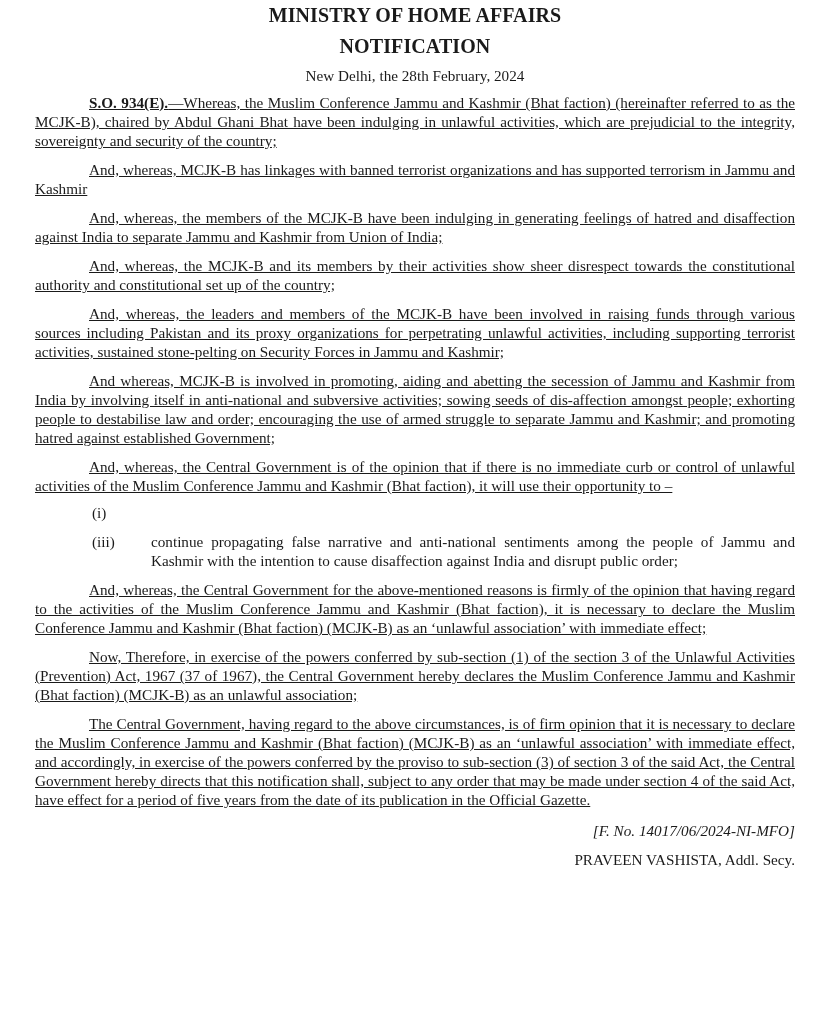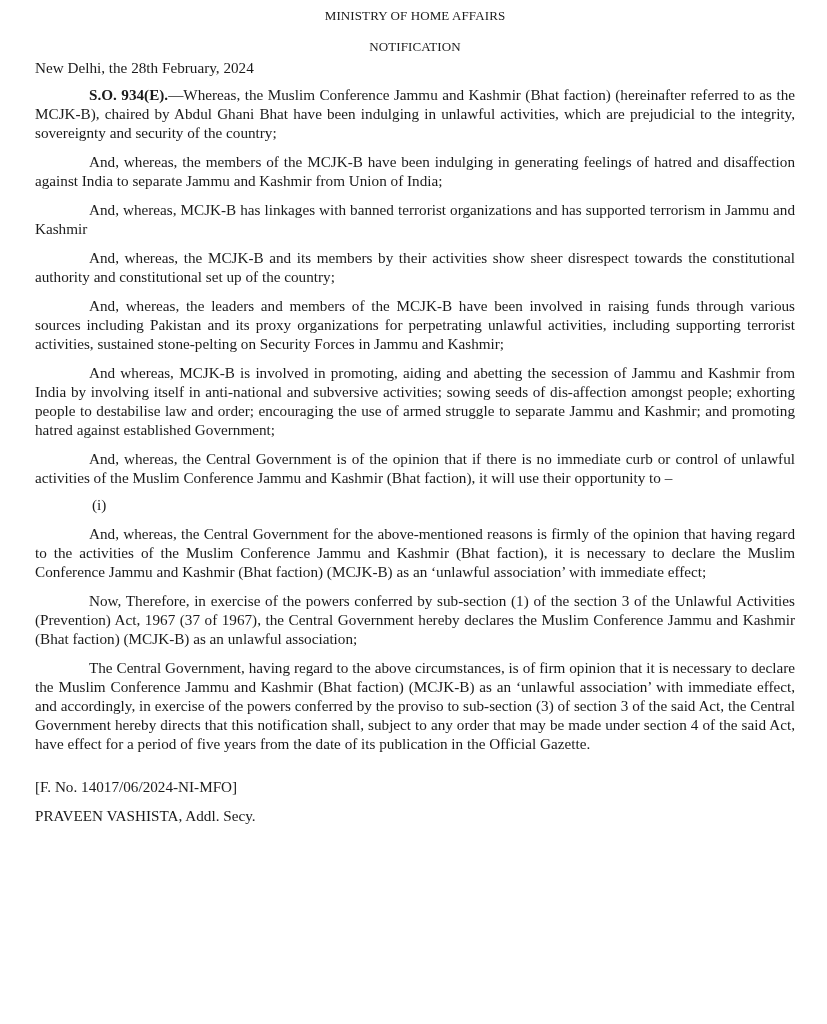--- a/index.html
+++ b/index.html
@@ -18,33 +18,35 @@
     }
     .page {
       position: relative;
       width: 827px;
       height: 1024px;
       box-sizing: border-box;
       padding: 0 32px 0 35px;
     }
     .heading {
       text-align: center;
-      font-weight: normal;
-      font-size: 13px;
+      font-weight: bold;
+      font-size: 20px;
       letter-spacing: 0.1px;
     }
     .h-ministry { padding-top: 6px; height: 19px; }
     .h-notification { margin-top: 12px; }
     .dateline {
-      margin-top: 2px;
+      text-align: center;
+      margin-top: 10px;
     }
     p.para {
       margin: 0;
       text-align: justify;
       text-indent: 54px;
+      text-decoration: underline;
     }
     .p-first { margin-top: 8px !important; }
     .gap { margin-top: 10px !important; }
     .so-number { font-weight: bold; }
     .list {
       margin: 8px 0 0 0;
       padding: 0;
       list-style: none;
     }
     .list-item {
@@ -55,47 +57,53 @@
       width: 116px;
       flex: 0 0 116px;
       padding-left: 57px;
       box-sizing: border-box;
     }
     .list-text {
       flex: 1;
       text-align: justify;
     }
     .file-no {
-      margin-top: 24px;
+      text-align: right;
+      margin-top: 12px;
       padding-right: 0;
+      font-style: italic;
     }
     .signatory {
-      text-align: left;
+      text-align: right;
       margin-top: 10px;
     }
   </style>
 </head>
 <body>
 
 <div class="page">
   <div class="heading h-ministry">MINISTRY OF HOME AFFAIRS</div>
   <div class="heading h-notification">NOTIFICATION</div>
   <div class="dateline">New Delhi, the 28th February, 2024</div>
 
   <p class="para p-first"><span class="so-number">S.O. 934(E).</span><span>—Whereas, the Muslim Conference Jammu and Kashmir (Bhat faction) (hereinafter referred to as the MCJK-B), chaired by Abdul Ghani Bhat have been indulging in unlawful activities, which are prejudicial to the integrity, sovereignty and security of the country;</span></p>
+  <p class="para gap">And, whereas, MCJK-B has linkages with banned terrorist organizations and has supported terrorism in Jammu and Kashmir</p>
   <p class="para gap">And, whereas, the members of the MCJK-B have been indulging in generating feelings of hatred and disaffection against India to separate Jammu and Kashmir from Union of India;</p>
-  <p class="para gap">And, whereas, MCJK-B has linkages with banned terrorist organizations and has supported terrorism in Jammu and Kashmir</p>
   <p class="para gap">And, whereas, the MCJK-B and its members by their activities show sheer disrespect towards the constitutional authority and constitutional set up of the country;</p>
   <p class="para gap">And, whereas, the leaders and members of the MCJK-B have been involved in raising funds through various sources including Pakistan and its proxy organizations for perpetrating unlawful activities, including supporting terrorist activities, sustained stone-pelting on Security Forces in Jammu and Kashmir;</p>
   <p class="para gap">And whereas, MCJK-B is involved in promoting, aiding and abetting the secession of Jammu and Kashmir from India by involving itself in anti-national and subversive activities; sowing seeds of dis-affection amongst people; exhorting people to destabilise law and order; encouraging the use of armed struggle to separate Jammu and Kashmir; and promoting hatred against established Government;</p>
   <p class="para gap">And, whereas, the Central Government is of the opinion that if there is no immediate curb or control of unlawful activities of the Muslim Conference Jammu and Kashmir (Bhat faction), it will use their opportunity to –</p>
 
   <ul class="list">
     <li class="list-item">
       <span class="list-marker">(i)</span>
+    </li>
+    <li class="list-item">
+      <span class="list-marker">(iii)</span>
+      <span class="list-text">continue propagating false narrative and anti-national sentiments among the people of Jammu and Kashmir with the intention to cause disaffection against India and disrupt public order;</span>
     </li>
   </ul>
 
   <p class="para">And, whereas, the Central Government for the above-mentioned reasons is firmly of the opinion that having regard to the activities of the Muslim Conference Jammu and Kashmir (Bhat faction), it is necessary to declare the Muslim Conference Jammu and Kashmir (Bhat faction) (MCJK-B) as an ‘unlawful association’ with immediate effect;</p>
   <p class="para gap">Now, Therefore, in exercise of the powers conferred by sub-section (1) of the section 3 of the Unlawful Activities (Prevention) Act, 1967 (37 of 1967), the Central Government hereby declares the Muslim Conference Jammu and Kashmir (Bhat faction) (MCJK-B) as an unlawful association;</p>
   <p class="para gap">The Central Government, having regard to the above circumstances, is of firm opinion that it is necessary to declare the Muslim Conference Jammu and Kashmir (Bhat faction) (MCJK-B) as an ‘unlawful association’ with immediate effect, and accordingly, in exercise of the powers conferred by the proviso to sub-section (3) of section 3 of the said Act, the Central Government hereby directs that this notification shall, subject to any order that may be made under section 4 of the said Act, have effect for a period of five years from the date of its publication in the Official Gazette.</p>
 
   <div class="file-no">[F. No. 14017/06/2024-NI-MFO]</div>
   <div class="signatory">PRAVEEN VASHISTA, Addl. Secy.</div>
 </div>

